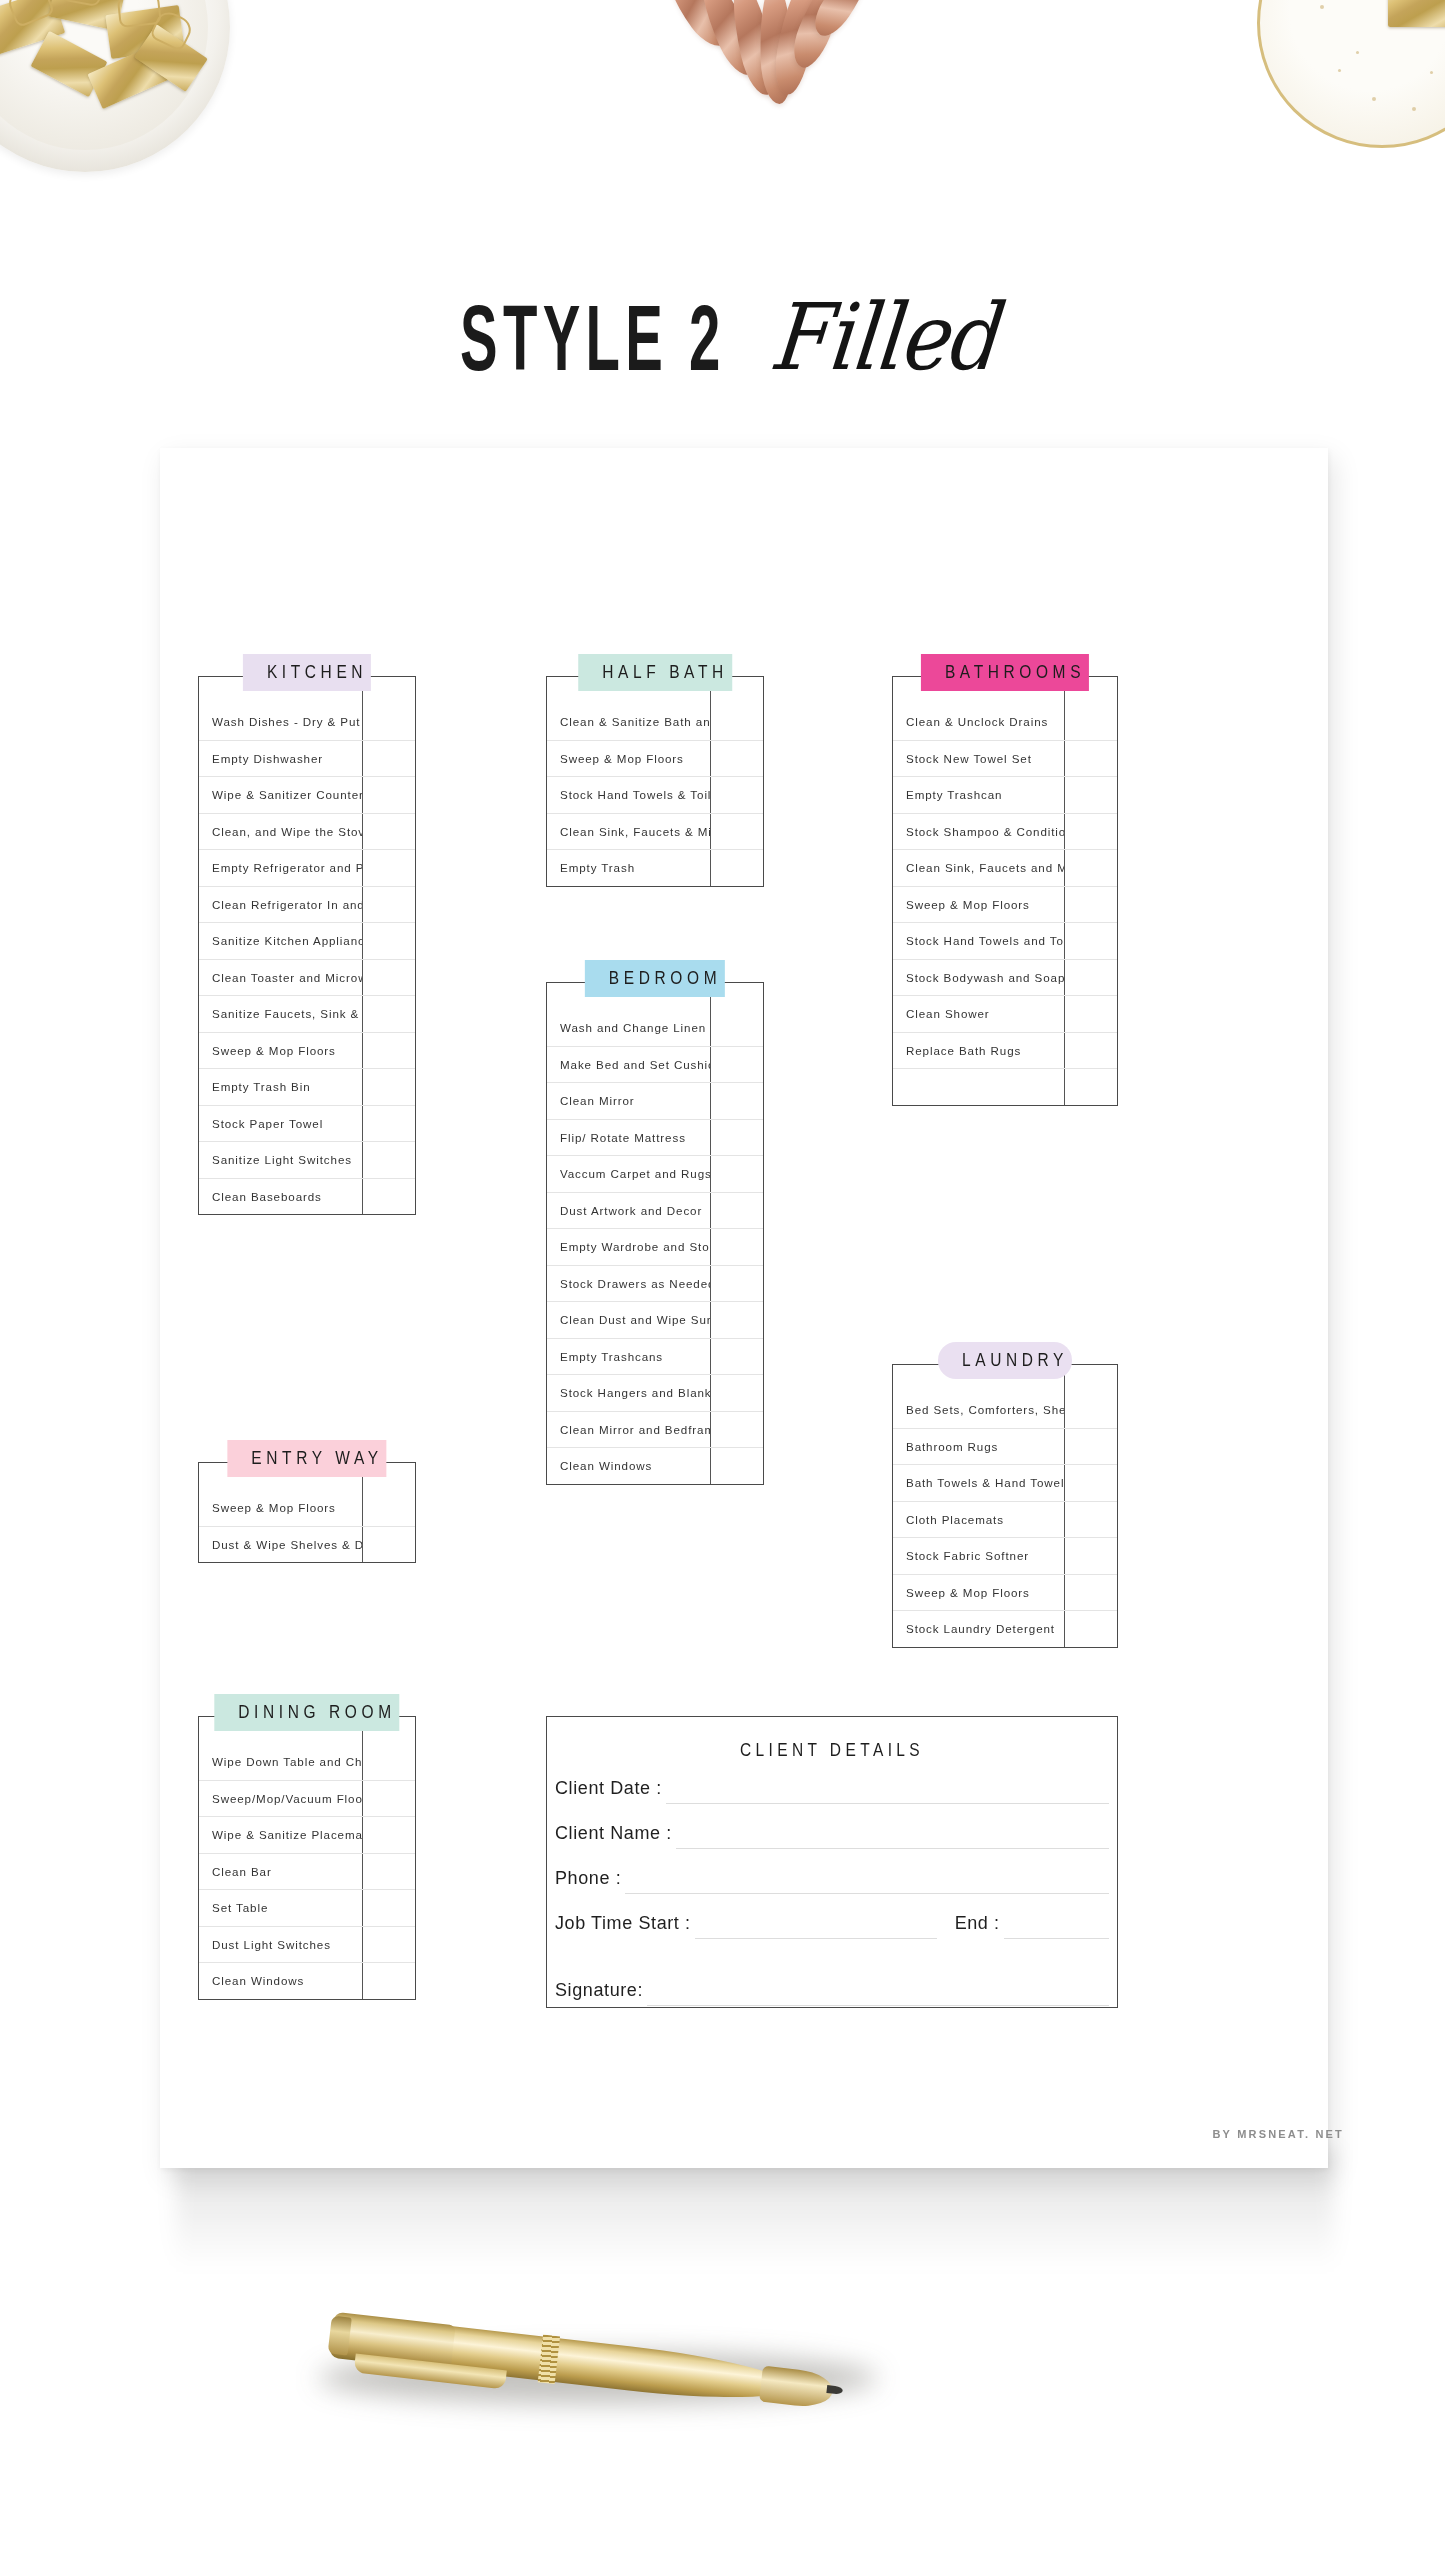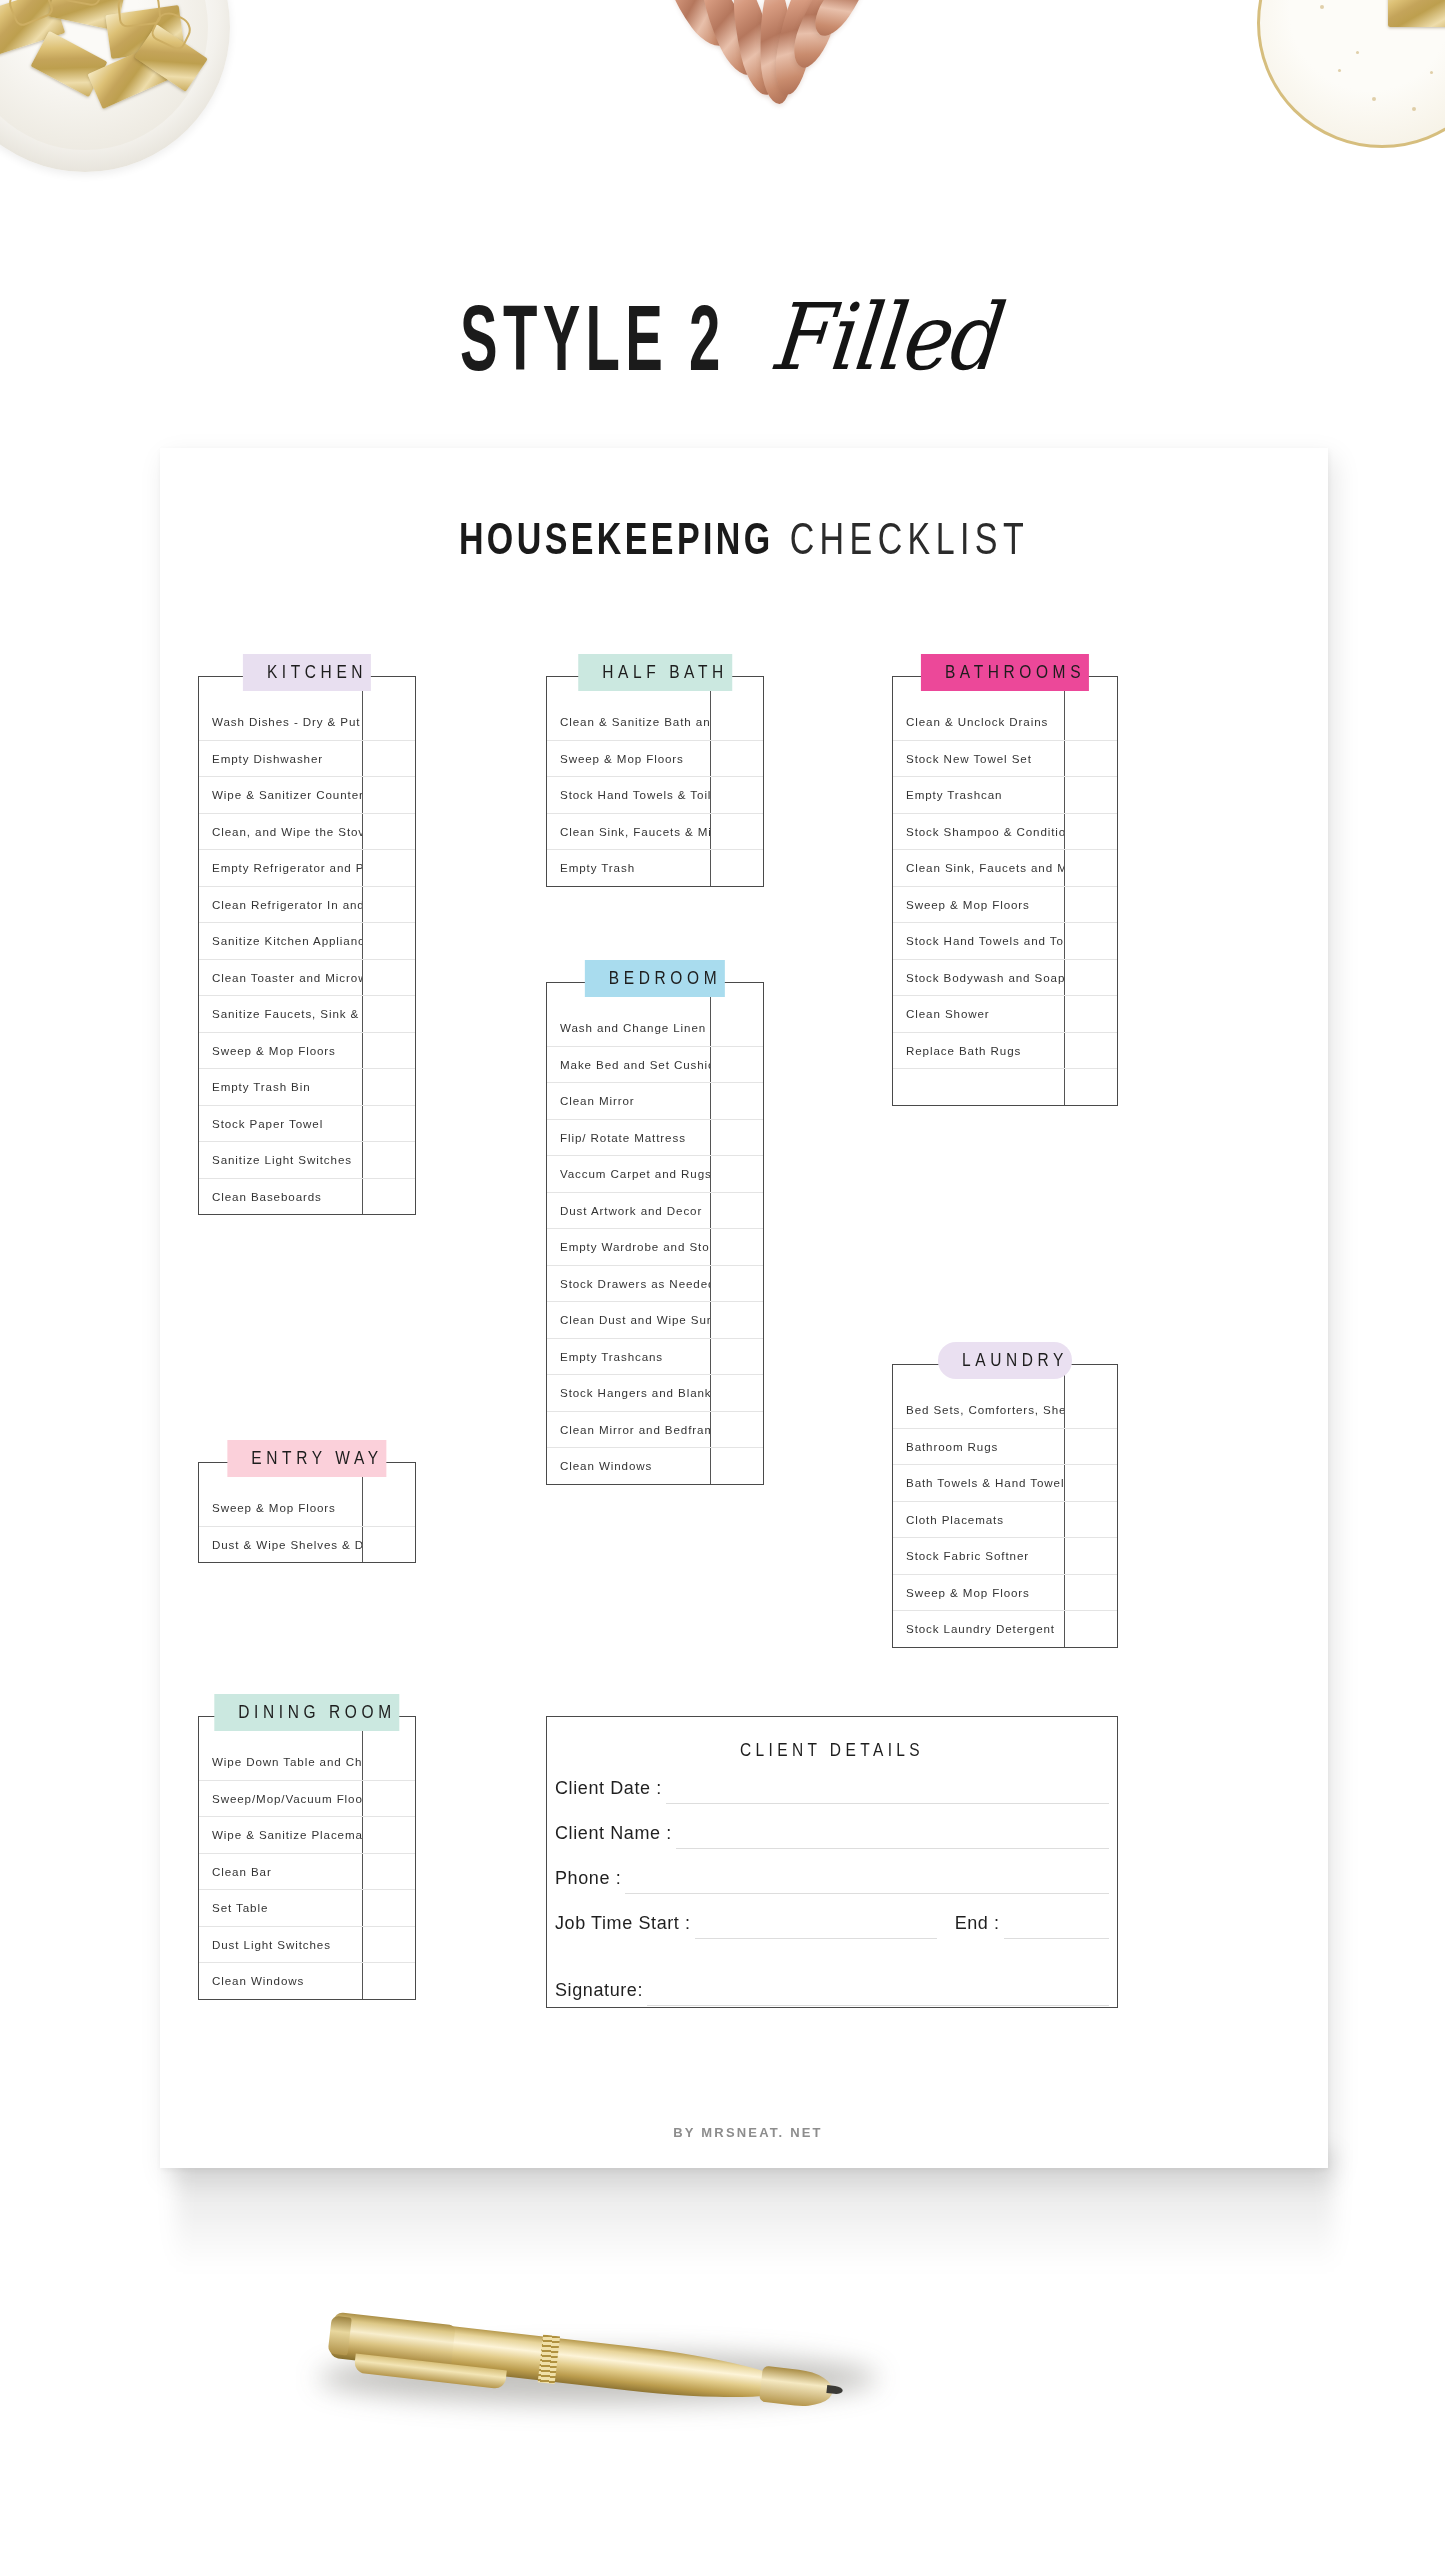--- a/index.html
+++ b/index.html
@@ -243,23 +243,23 @@
     border-bottom: 1px solid #dddddd;
     height: 1px;
     margin-left: 4px;
   }
   .cd-line.short { flex: 0 0 242px; margin-right: 18px; }
   .cd-spacer { height: 22px; }
 
   
   .credit {
     position: absolute;
-    left: 4px; bottom: 28px; width: 1168px;
-    text-align: center;
-    font-size: 13px;
+    left: 16px; bottom: 28px; width: 1168px;
+    text-align: right;
+    font-size: 11px;
     font-weight: 700;
     letter-spacing: 2.2px;
     color: #8d8d8d;
   }
 
   
   .pen-shadow {
     position: absolute;
     left: 318px; top: 2352px;
     width: 560px; height: 52px;
@@ -367,23 +367,20 @@
   </div>
 </div>
 
 <div class="style-title">
   <span class="word-block">STYLE 2</span><span class="word-script">Filled</span>
 </div>
 
 <div class="sheet-shadow-b"></div>
 <div class="sheet">
 
-  <div class="doc-title">
-    <span class="t-bold">HOUSEKEEPING</span><span class="t-light">CHECKLIST</span>
-  </div>
 
   <div class="section" style="left:38px; top:206px; width:218px;">
     <div class="sec-header" style="background:#e8dff0;">
       <span class="sec-header-text">KITCHEN</span>
     </div>
     <div class="sec-table">
       <div class="pad-top">
           <div class="row-label"></div>
           <div class="row-check"></div>
         </div>

